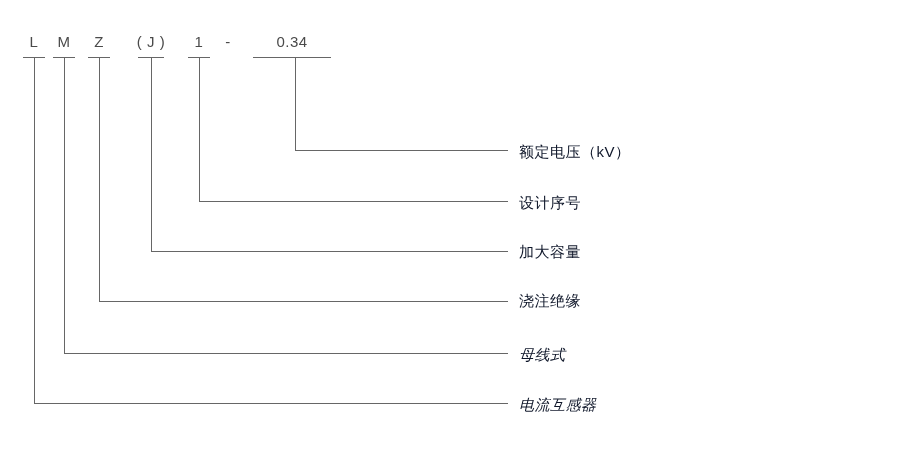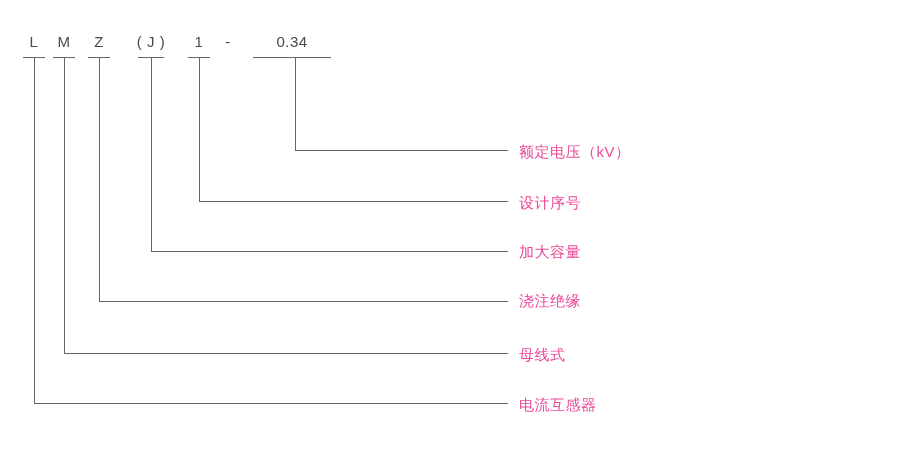--- a/index.html
+++ b/index.html
@@ -31,21 +31,21 @@
     font-size: 15px;
     color: #4a4a4a;
     text-align: center;
     white-space: nowrap;
     line-height: 1;
     letter-spacing: 0.5px;
   }
   .desc-label {
     position: absolute;
     font-size: 15px;
-    color: #ec4899;
+    color: #0f172a;
     white-space: nowrap;
     line-height: 1;
     letter-spacing: 0.5px;
   }
 </style>
 </head>
 <body>
 
 <div id="diagram-root">
 
@@ -81,17 +81,17 @@
       <div class="code-token" style="left: 111px; top: 34px; width: 80px;">( J )</div>
       <div class="code-token" style="left: 159px; top: 34px; width: 80px;">1</div>
       <div class="code-token" style="left: 188px; top: 34px; width: 80px;">-</div>
       <div class="code-token" style="left: 252px; top: 34px; width: 80px;">0.34</div>
     </div>
   <div id="label-layer">
       <div class="desc-label" style="left: 519px; top: 144px;">额定电压（kV）</div>
       <div class="desc-label" style="left: 519px; top: 195px;">设计序号</div>
       <div class="desc-label" style="left: 519px; top: 245px; font-family: Liberation Serif, serif;">加大容量</div>
       <div class="desc-label" style="left: 519px; top: 295px; font-family: Liberation Mono, monospace;">浇注绝缘</div>
-      <div class="desc-label" style="left: 519px; top: 347px;">母线式</div>
-      <div class="desc-label" style="left: 519px; top: 397px;">电流互感器</div>
+      <div class="desc-label" style="left: 519px; top: 347px; font-style: italic;">母线式</div>
+      <div class="desc-label" style="left: 519px; top: 397px; font-style: italic;">电流互感器</div>
     </div>
 
 </div>
 
 </body></html>

